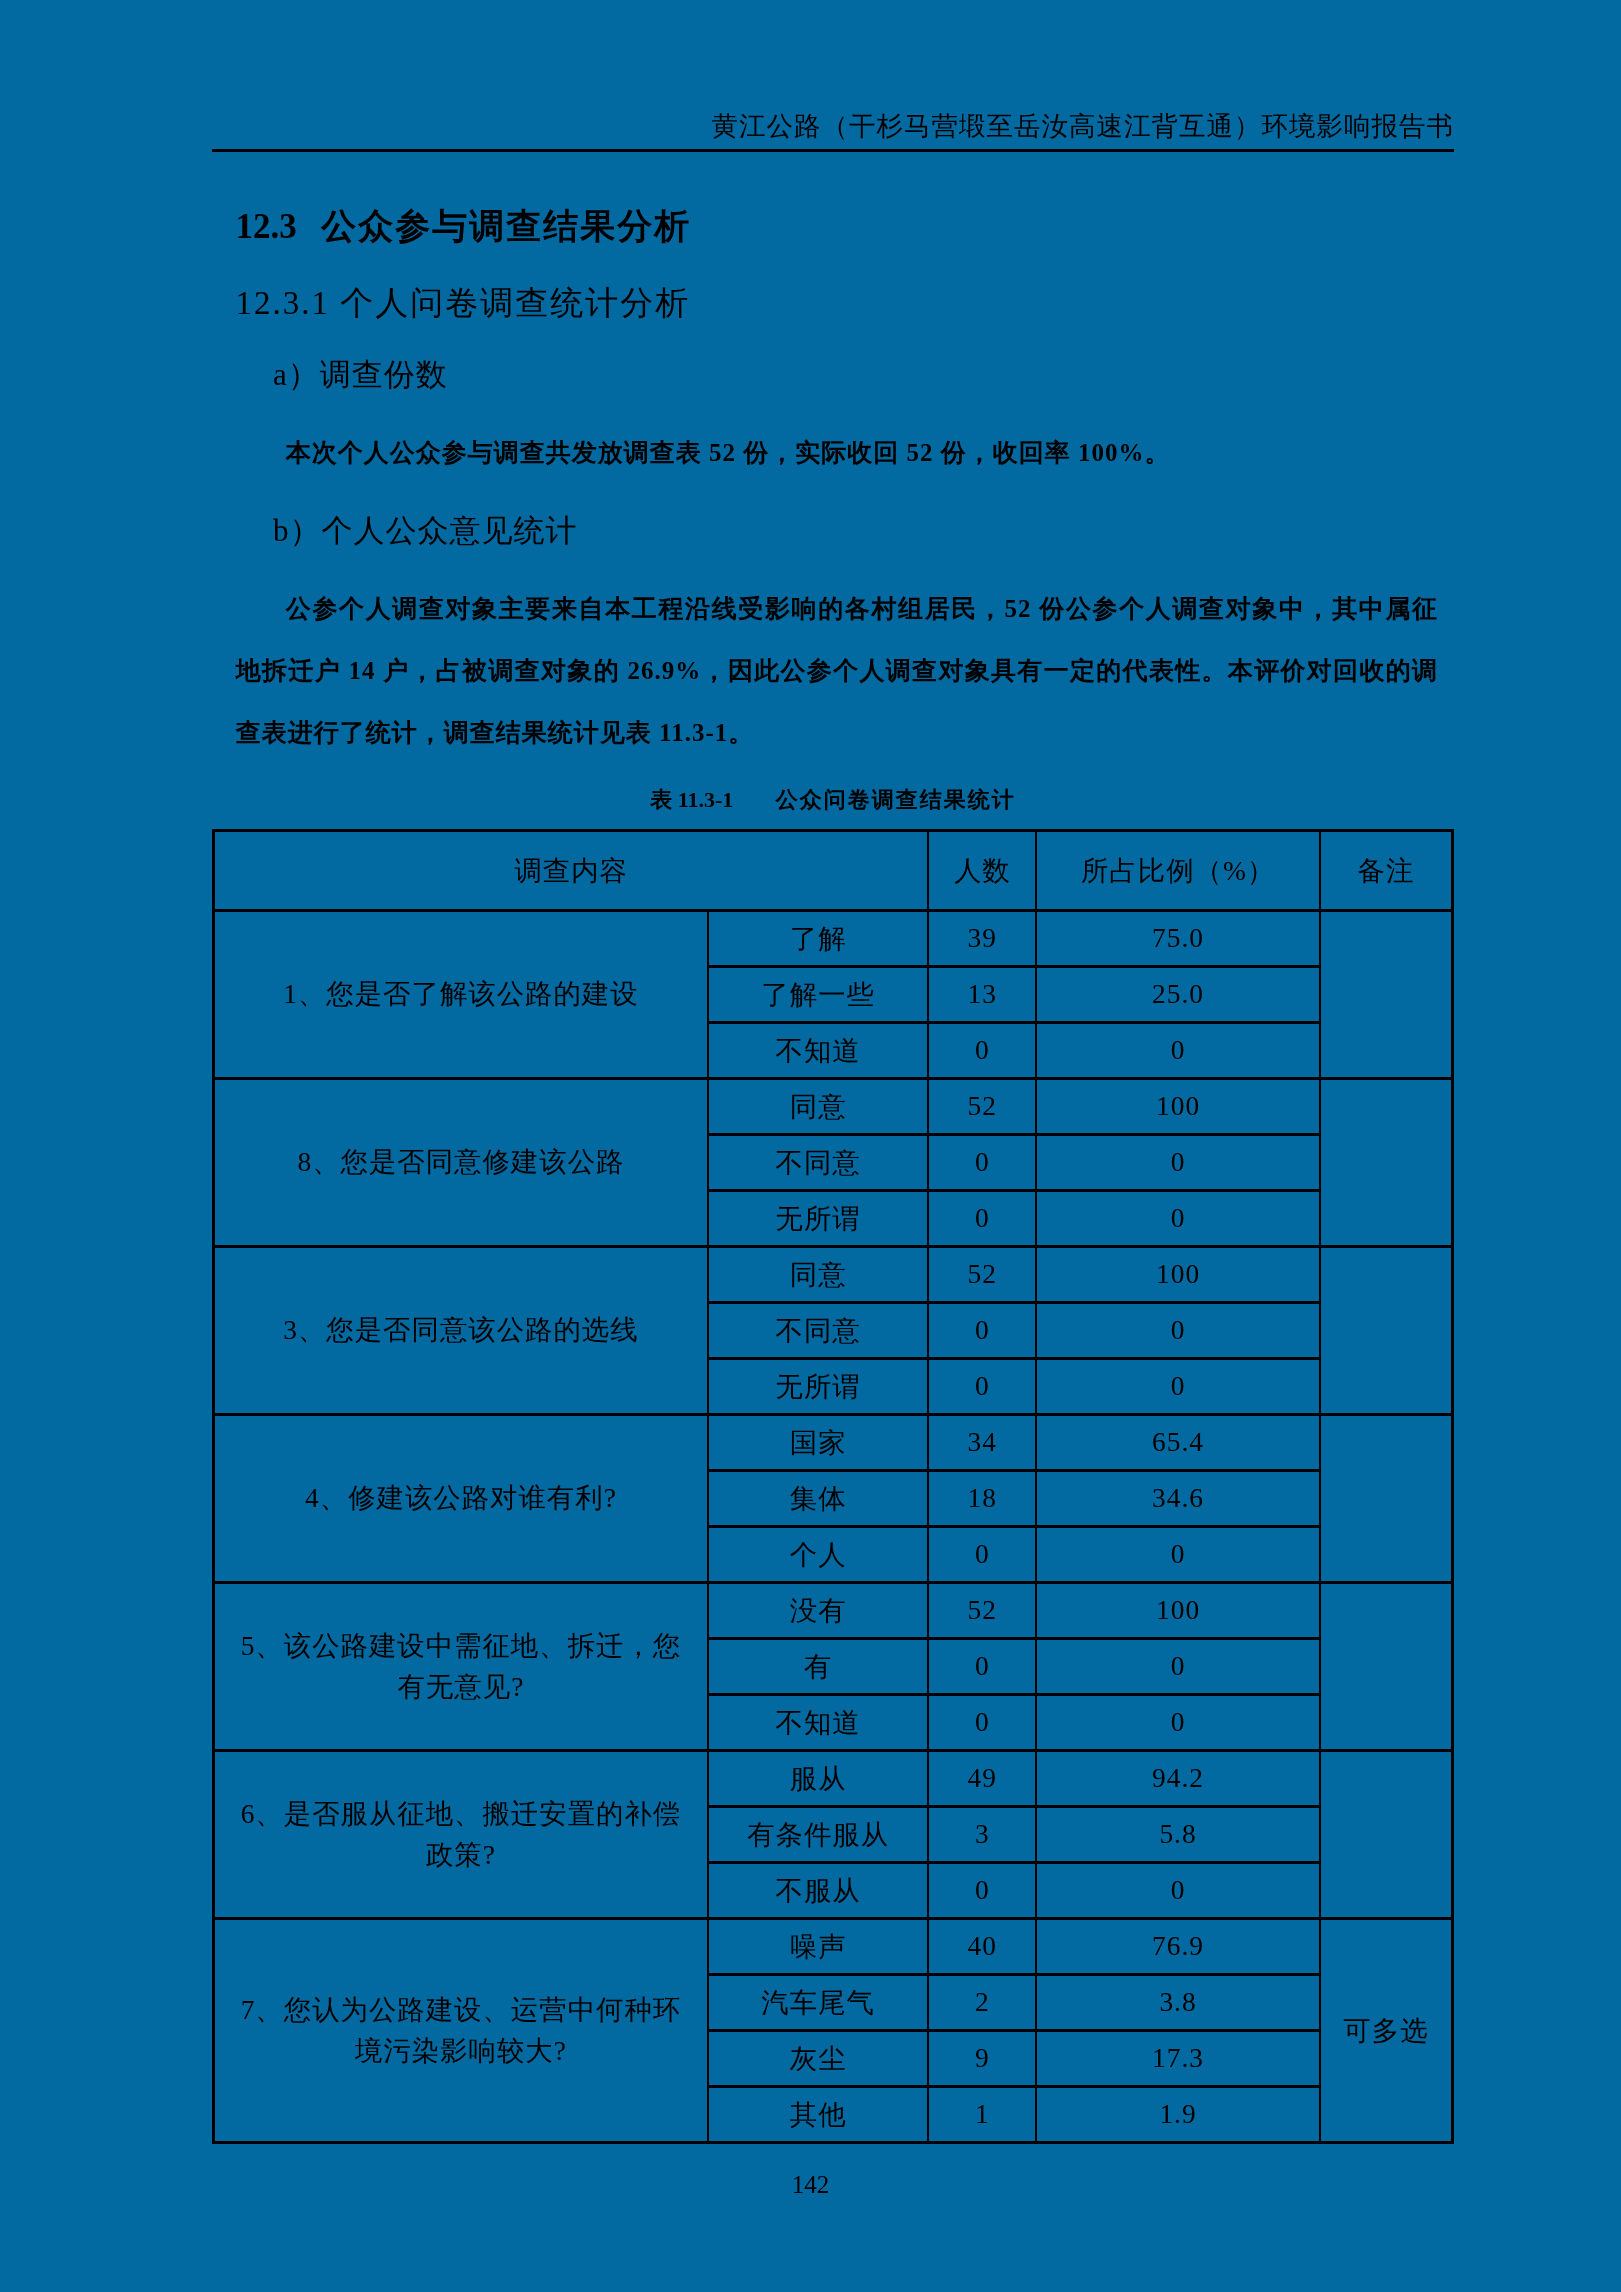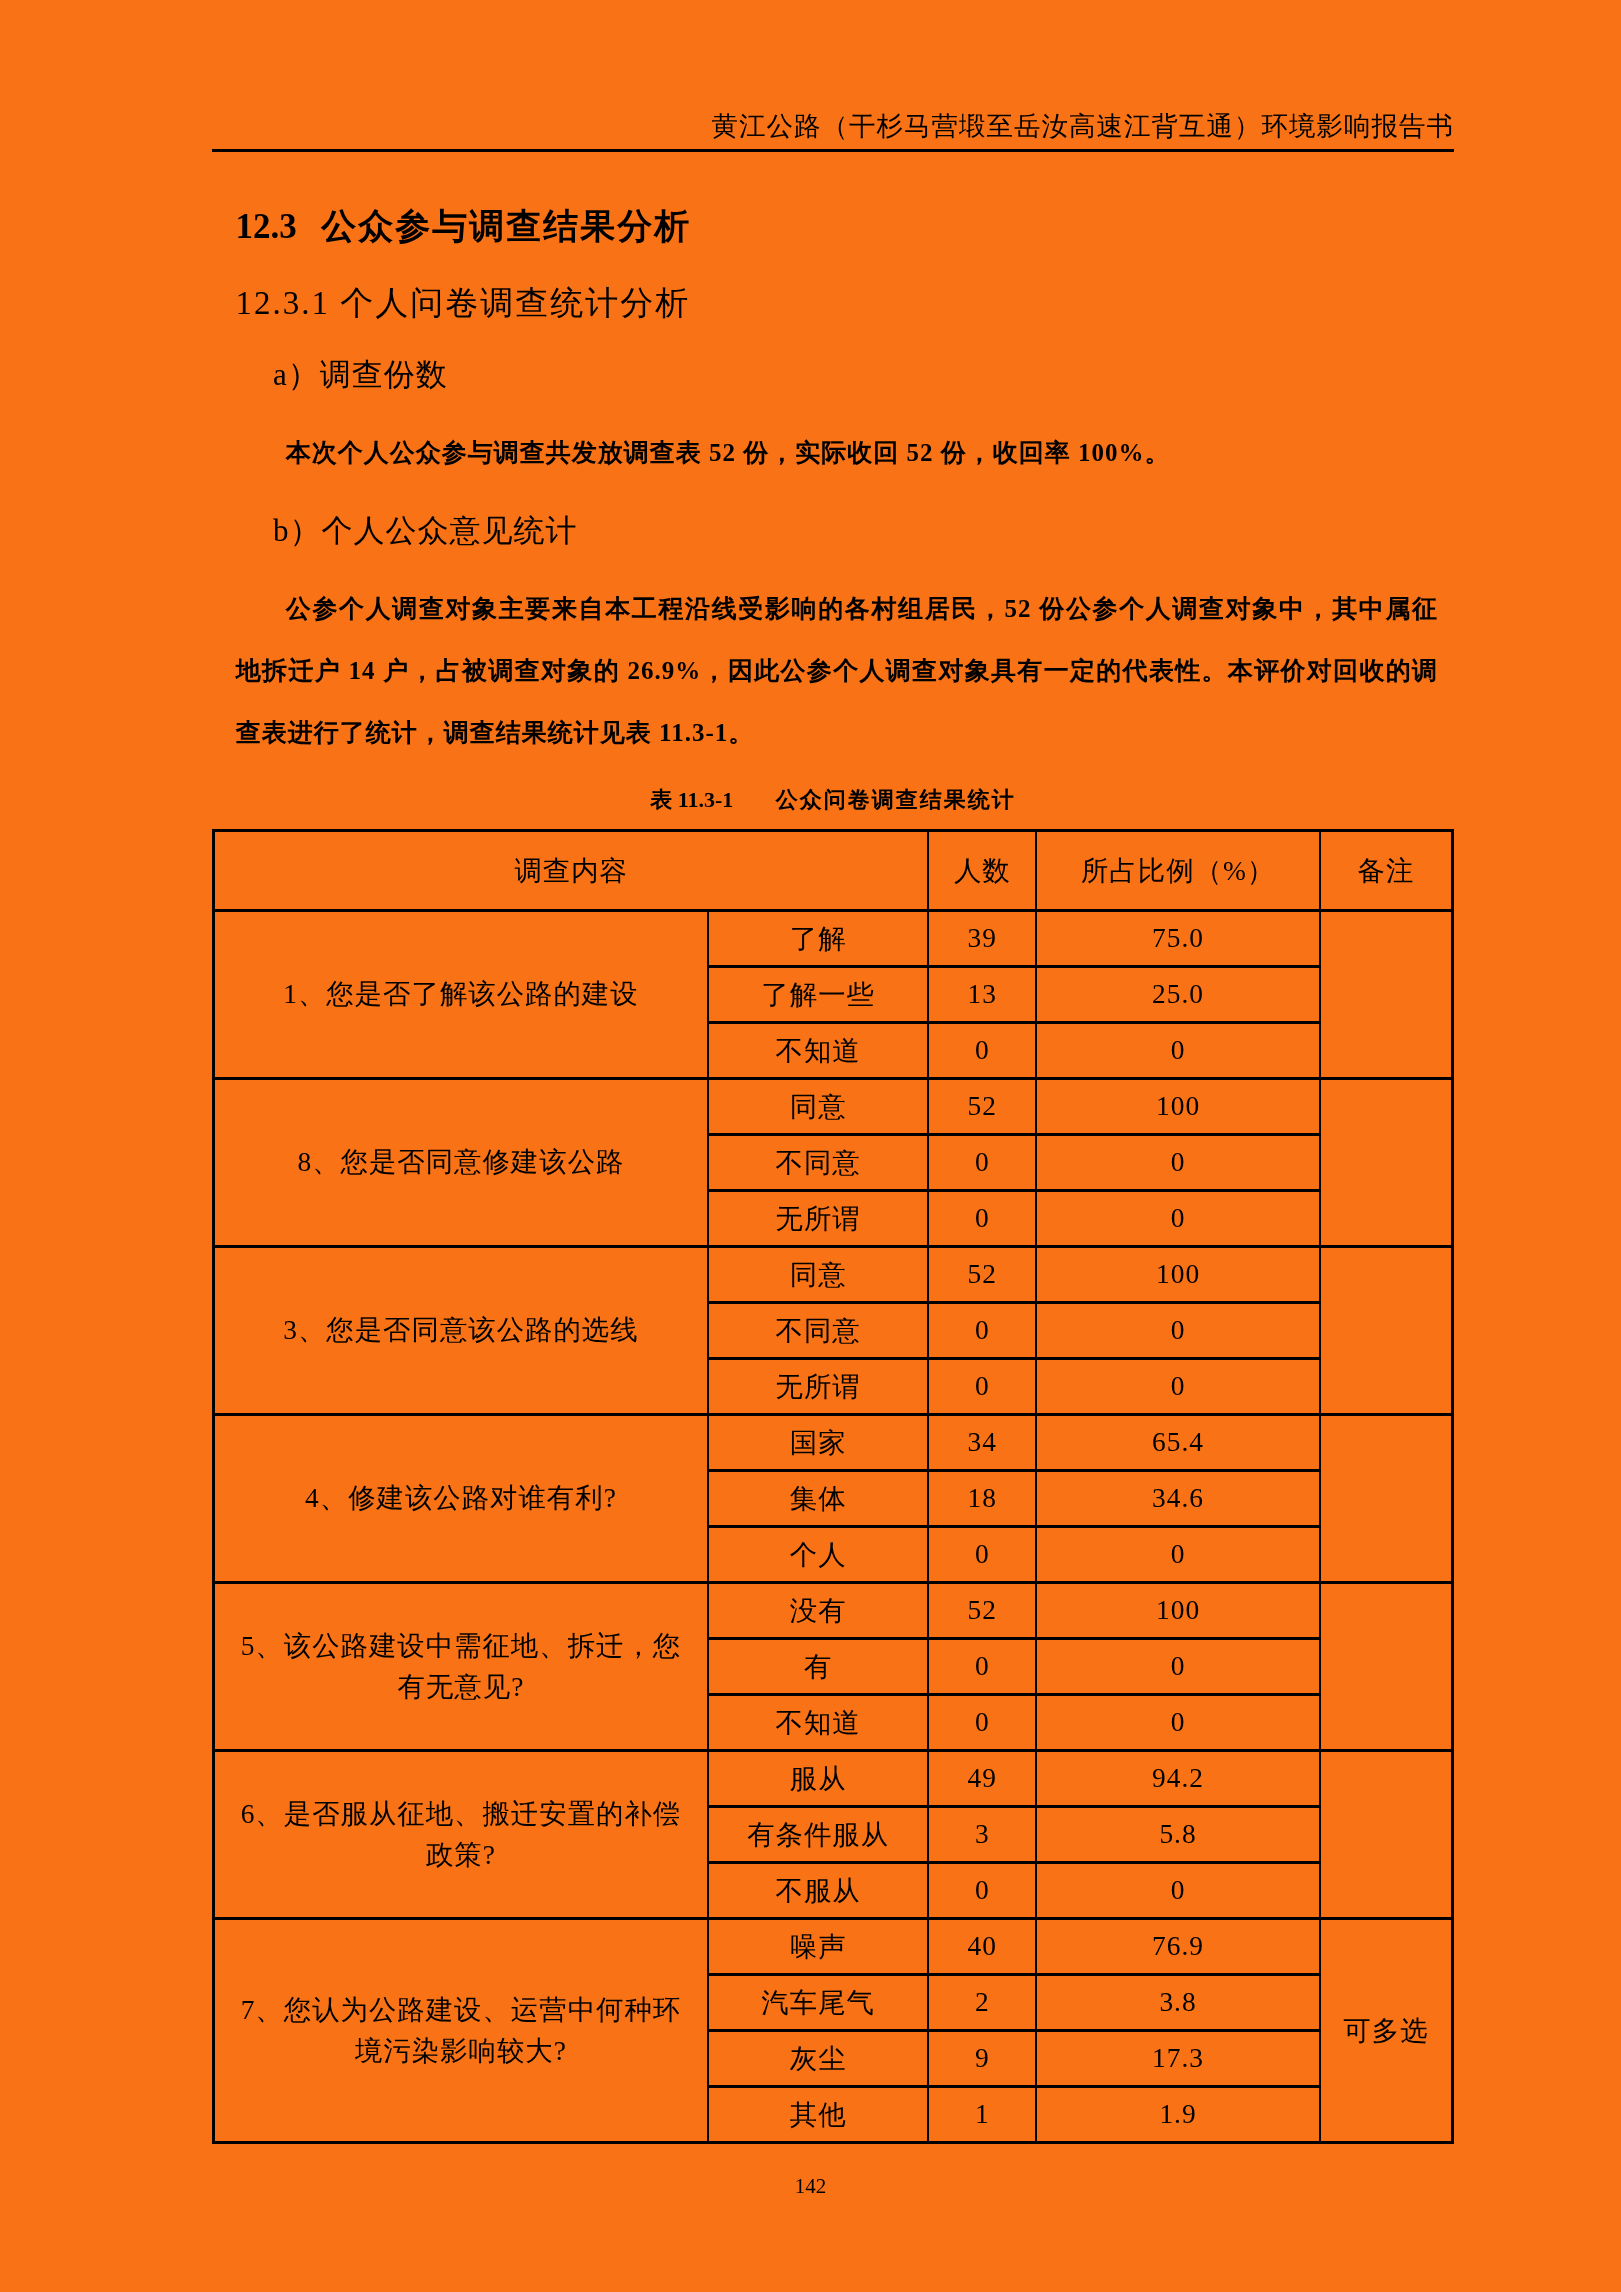--- a/index.html
+++ b/index.html
@@ -1,20 +1,20 @@
 <!DOCTYPE html>
 <html><head>
 <meta charset="utf-8">
 <style>
   html,body { margin:0; padding:0; background:#e8e8e8; }
   .page {
     position:relative;
     width:1621px; height:2293px;
     margin:0 auto;
-    background:#f97316;
+    background:#0369a1;
     color:#000;
     font-family:"Liberation Serif","DejaVu Serif",serif;
     box-sizing:border-box;
     padding:0 167px 0 212px;
     overflow:hidden;
   }
   
   .page-header {
     padding-top:110px;
     border-bottom:3.9px solid #000;
@@ -99,21 +99,21 @@
   }
   table.survey thead th { height:80px; }
   table.survey td { height:56px; }
   td.q-cell { line-height:41px; }
   
   .page-number {
     position:absolute;
     left:0; right:0;
     bottom:94px;
     text-align:center;
-    font-size:21px;
+    font-size:25px;
   }
 </style>
 </head>
 <body>
 
 <div class="page">
 
   <div class="page-header">
     <div class="header-text">黄江公路（干杉马营塅至岳汝高速江背互通）环境影响报告书</div>
   </div>

